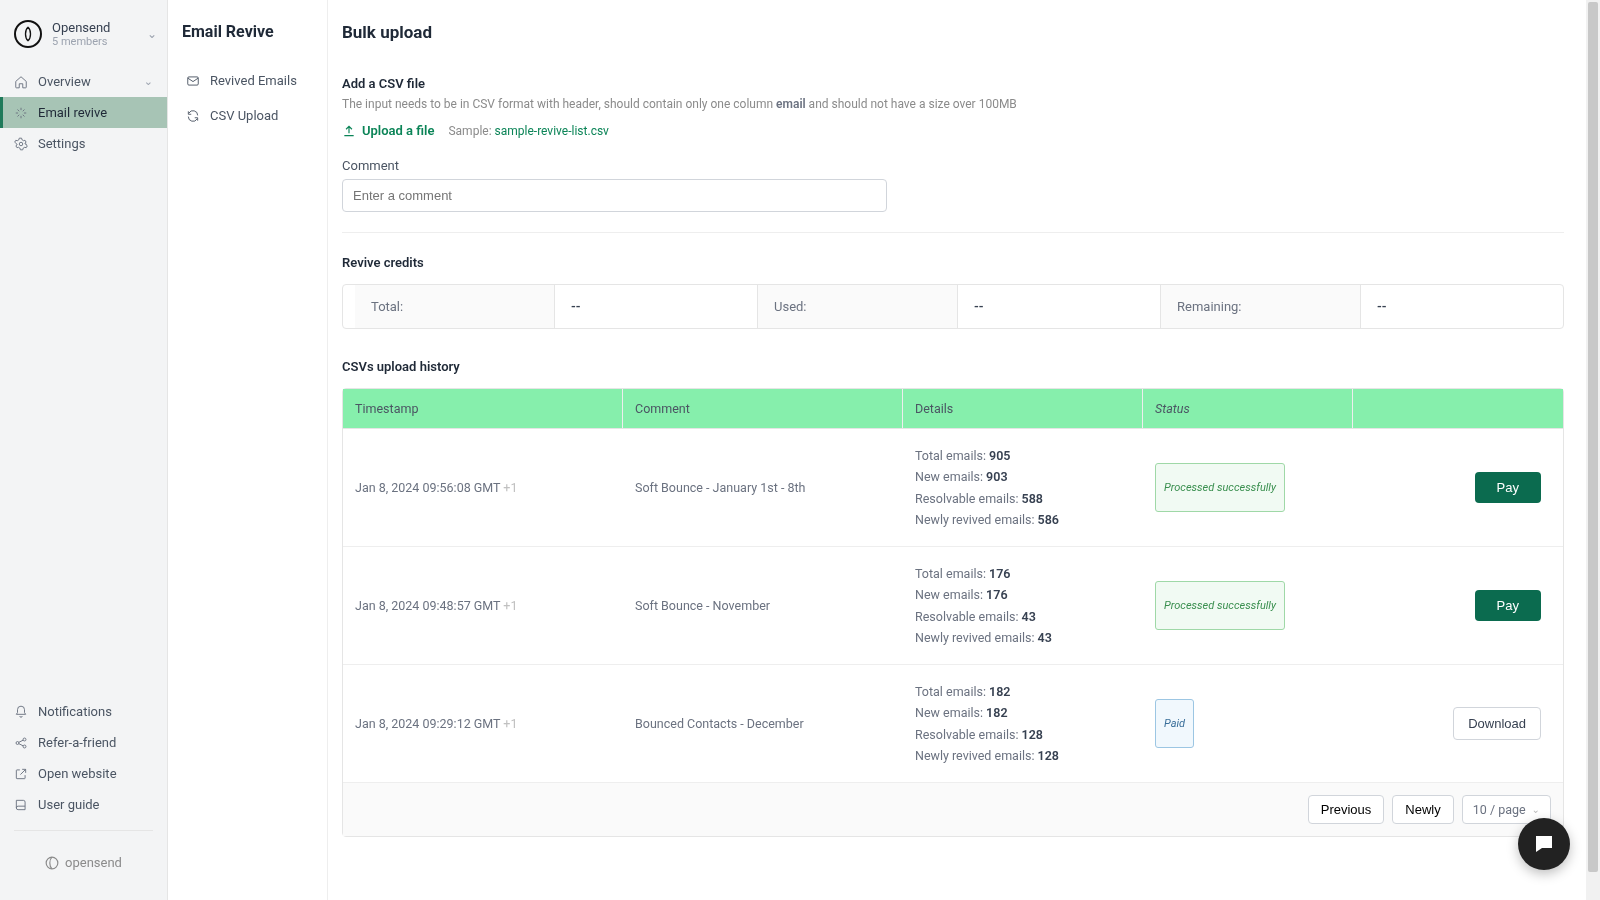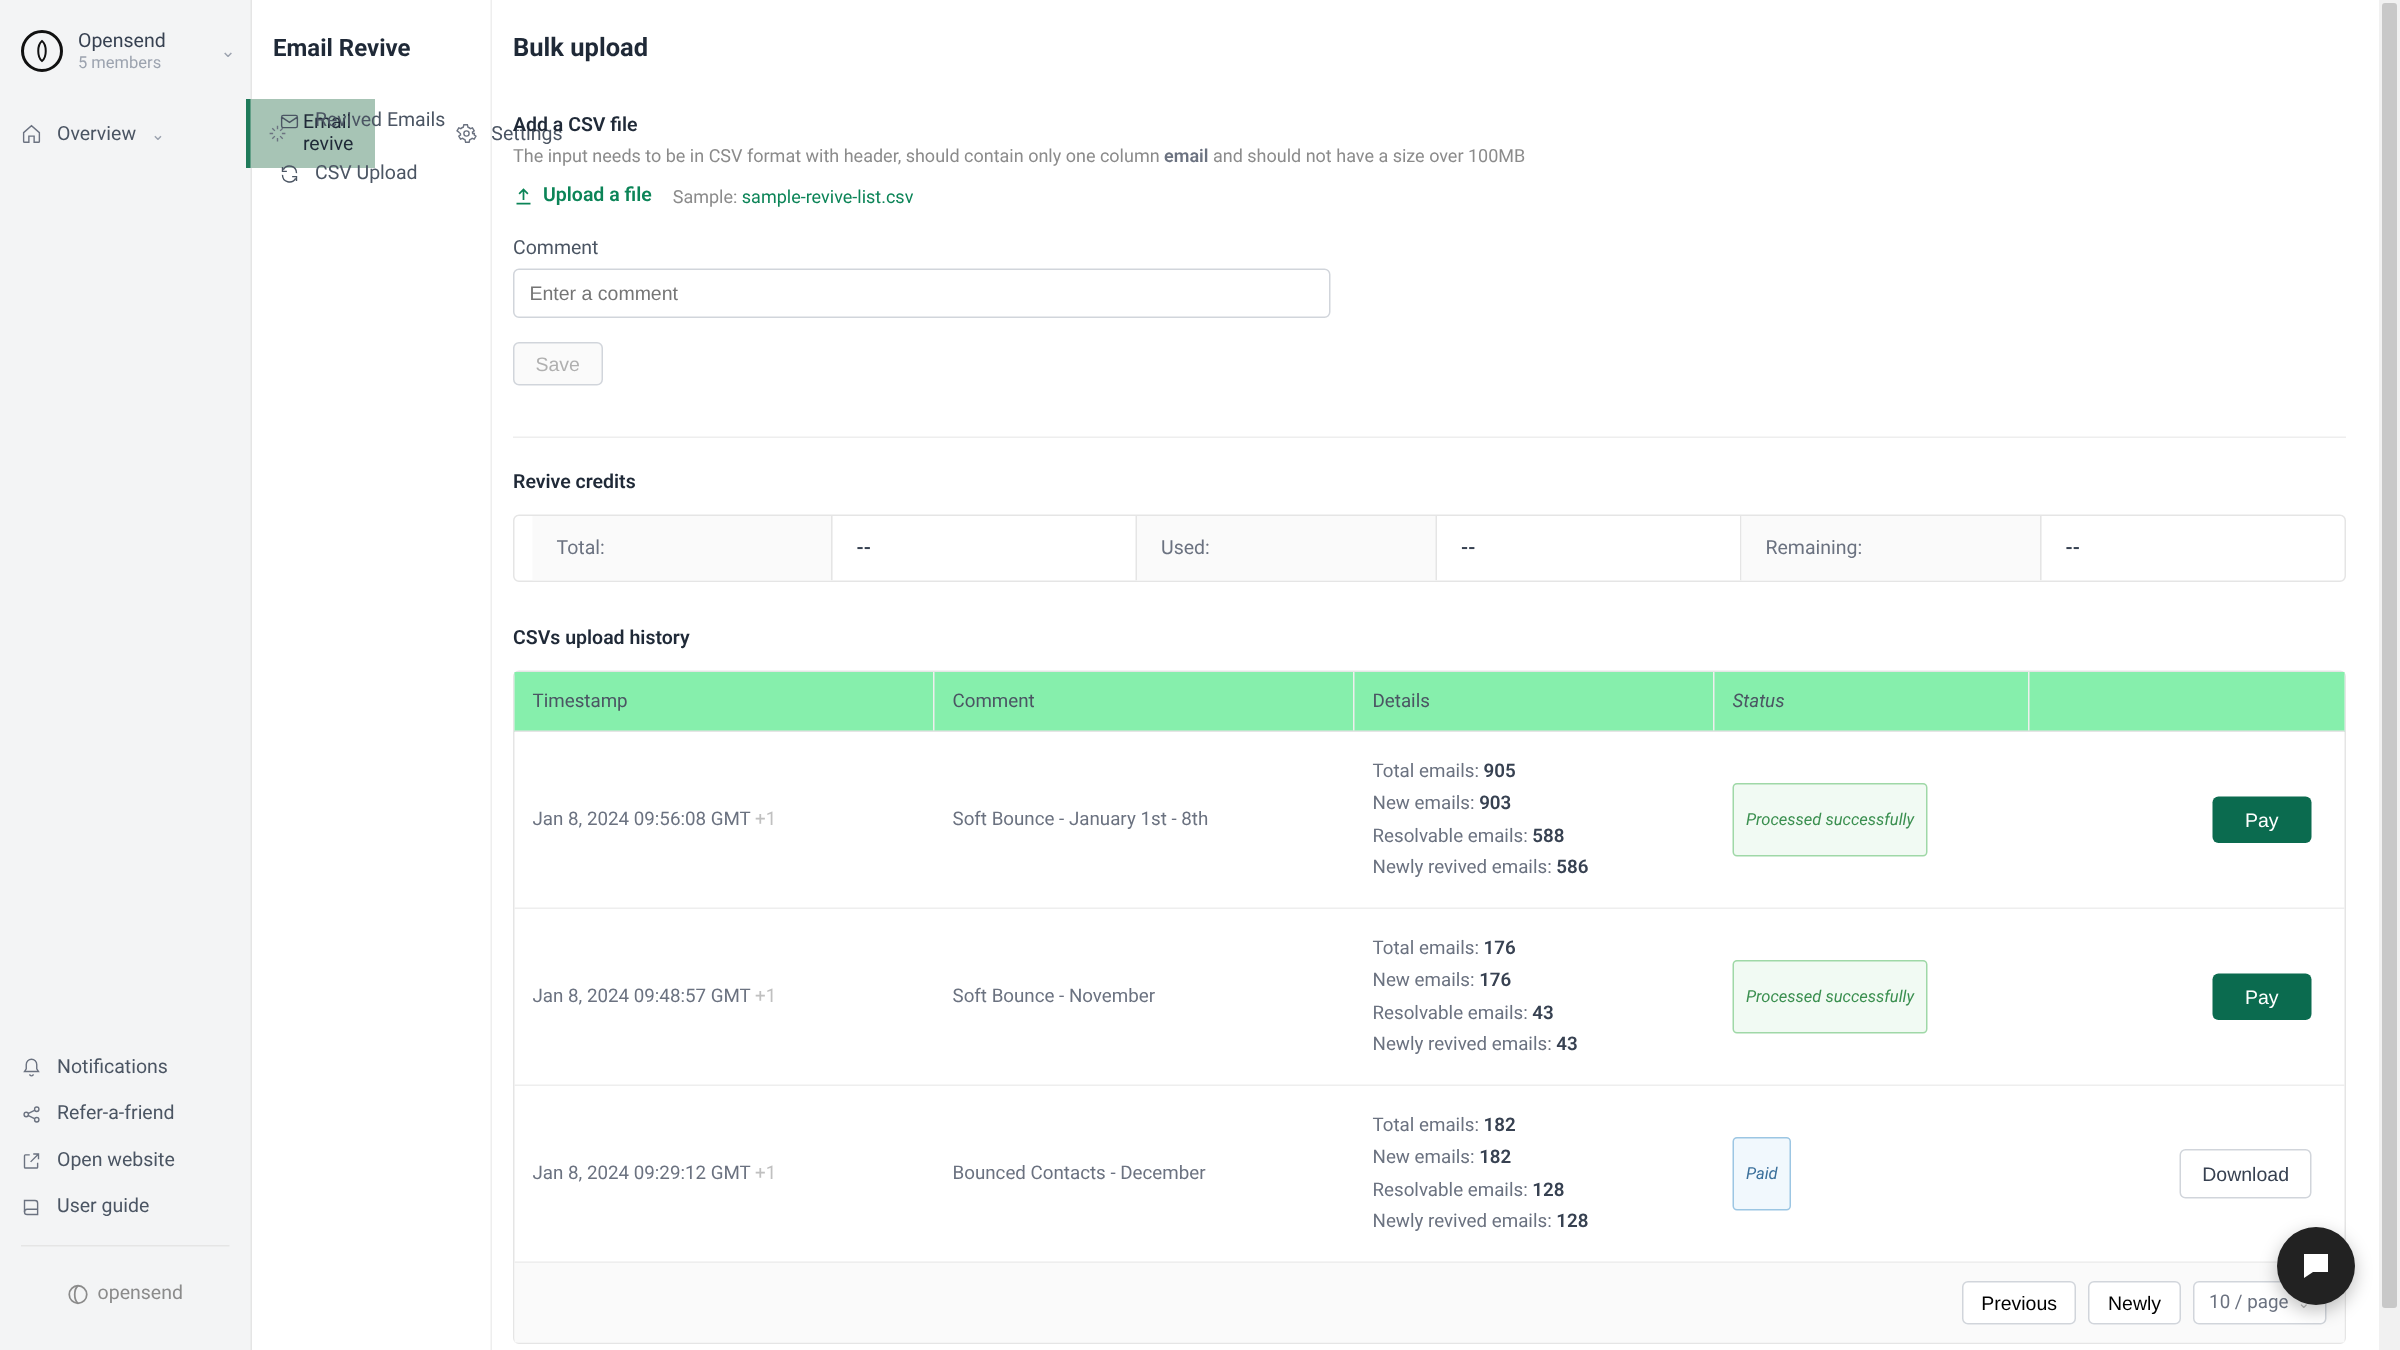--- a/index.html
+++ b/index.html
@@ -26,21 +26,21 @@
   width: 28px; height: 28px; border-radius: 50%;
   display: flex; align-items: center; justify-content: center;
   border: 2px solid #111;
 }
 .org-logo svg { width: 16px; height: 16px; }
 .org-text { display: flex; flex-direction: column; }
 .org-name { font-size: 13px; color: #374151; }
 .org-sub { font-size: 11px; color: #9ca3af; }
 .org-chev { margin-left: auto; color: #9ca3af; font-size: 12px; }
 
-.nav { display: flex; flex-direction: row; margin-top: 6px; gap: 40px; }
+.nav { display: flex; flex-direction: column; margin-top: 6px; }
 .nav-item {
   display: flex; align-items: center; gap: 10px;
   padding: 8px 14px; font-size: 13px; color: #4b5563; cursor: pointer;
 }
 .nav-item .chev { margin-left: auto; color: #9ca3af; font-size: 11px; }
 .nav-item.active { background: #a7c4b5; color: #1f2937; border-left: 3px solid #1f7a5a; padding-left: 11px; }
 .nav-ico { width: 14px; height: 14px; display: inline-flex; align-items: center; justify-content: center; color: #6b7280; }
 .nav-ico svg { width: 14px; height: 14px; stroke: currentColor; fill: none; stroke-width: 1.6; }
 
 .sidebar-bottom { margin-top: auto; padding: 6px 0 12px 0; display: flex; flex-direction: column; }
@@ -243,21 +243,20 @@
         </svg>
       <span>Upload a file</span>
     </div>
     <div class="sample">
       <span>Sample: </span><a>sample-revive-list.csv</a>
     </div>
   </div>
 
   <div class="field-lbl">Comment</div>
   <input class="comment-input" placeholder="Enter a comment" style="">
-  <div><button class="save-btn" disabled="">Save</button></div>
 
   <hr class="sep">
 
   <div class="credits-title">Revive credits</div>
   <div class="credits-table">
     <div class="credits-cell cc-lbl">Total:</div>
     <div class="credits-cell cc-val">--</div>
     <div class="credits-cell cc-lbl">Used:</div>
     <div class="credits-cell cc-val">--</div>
     <div class="credits-cell cc-lbl">Remaining:</div>

